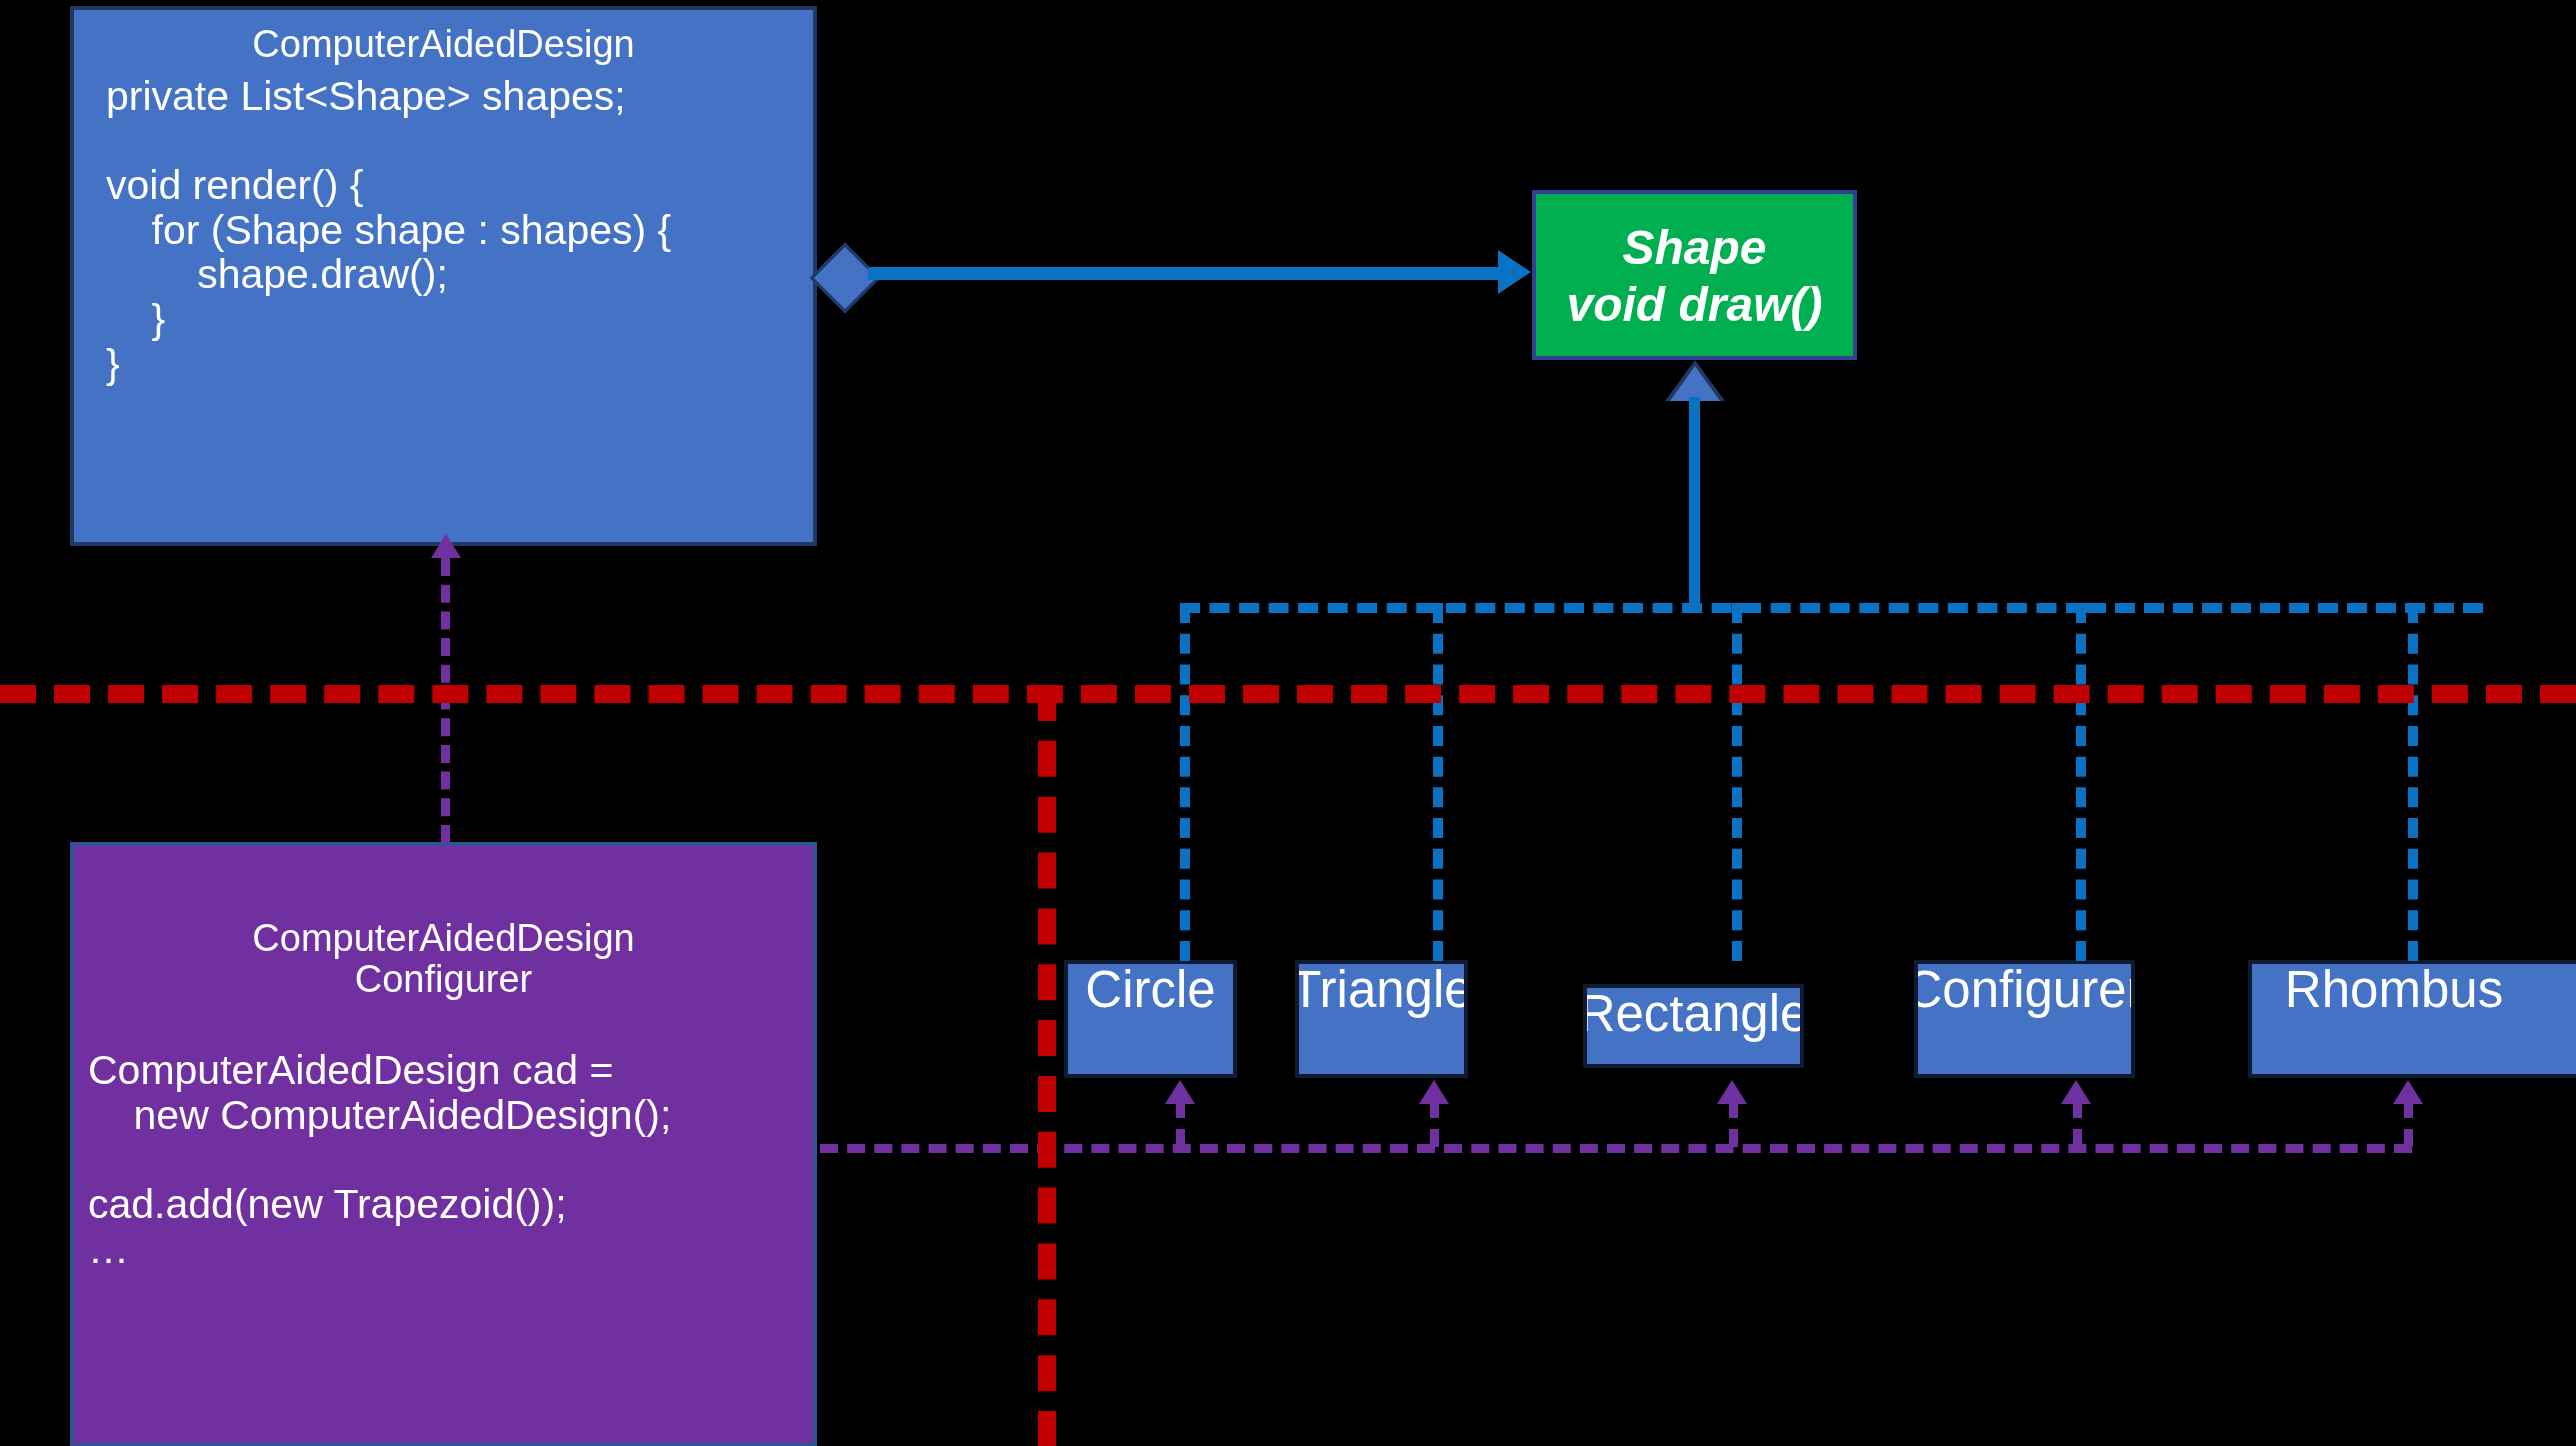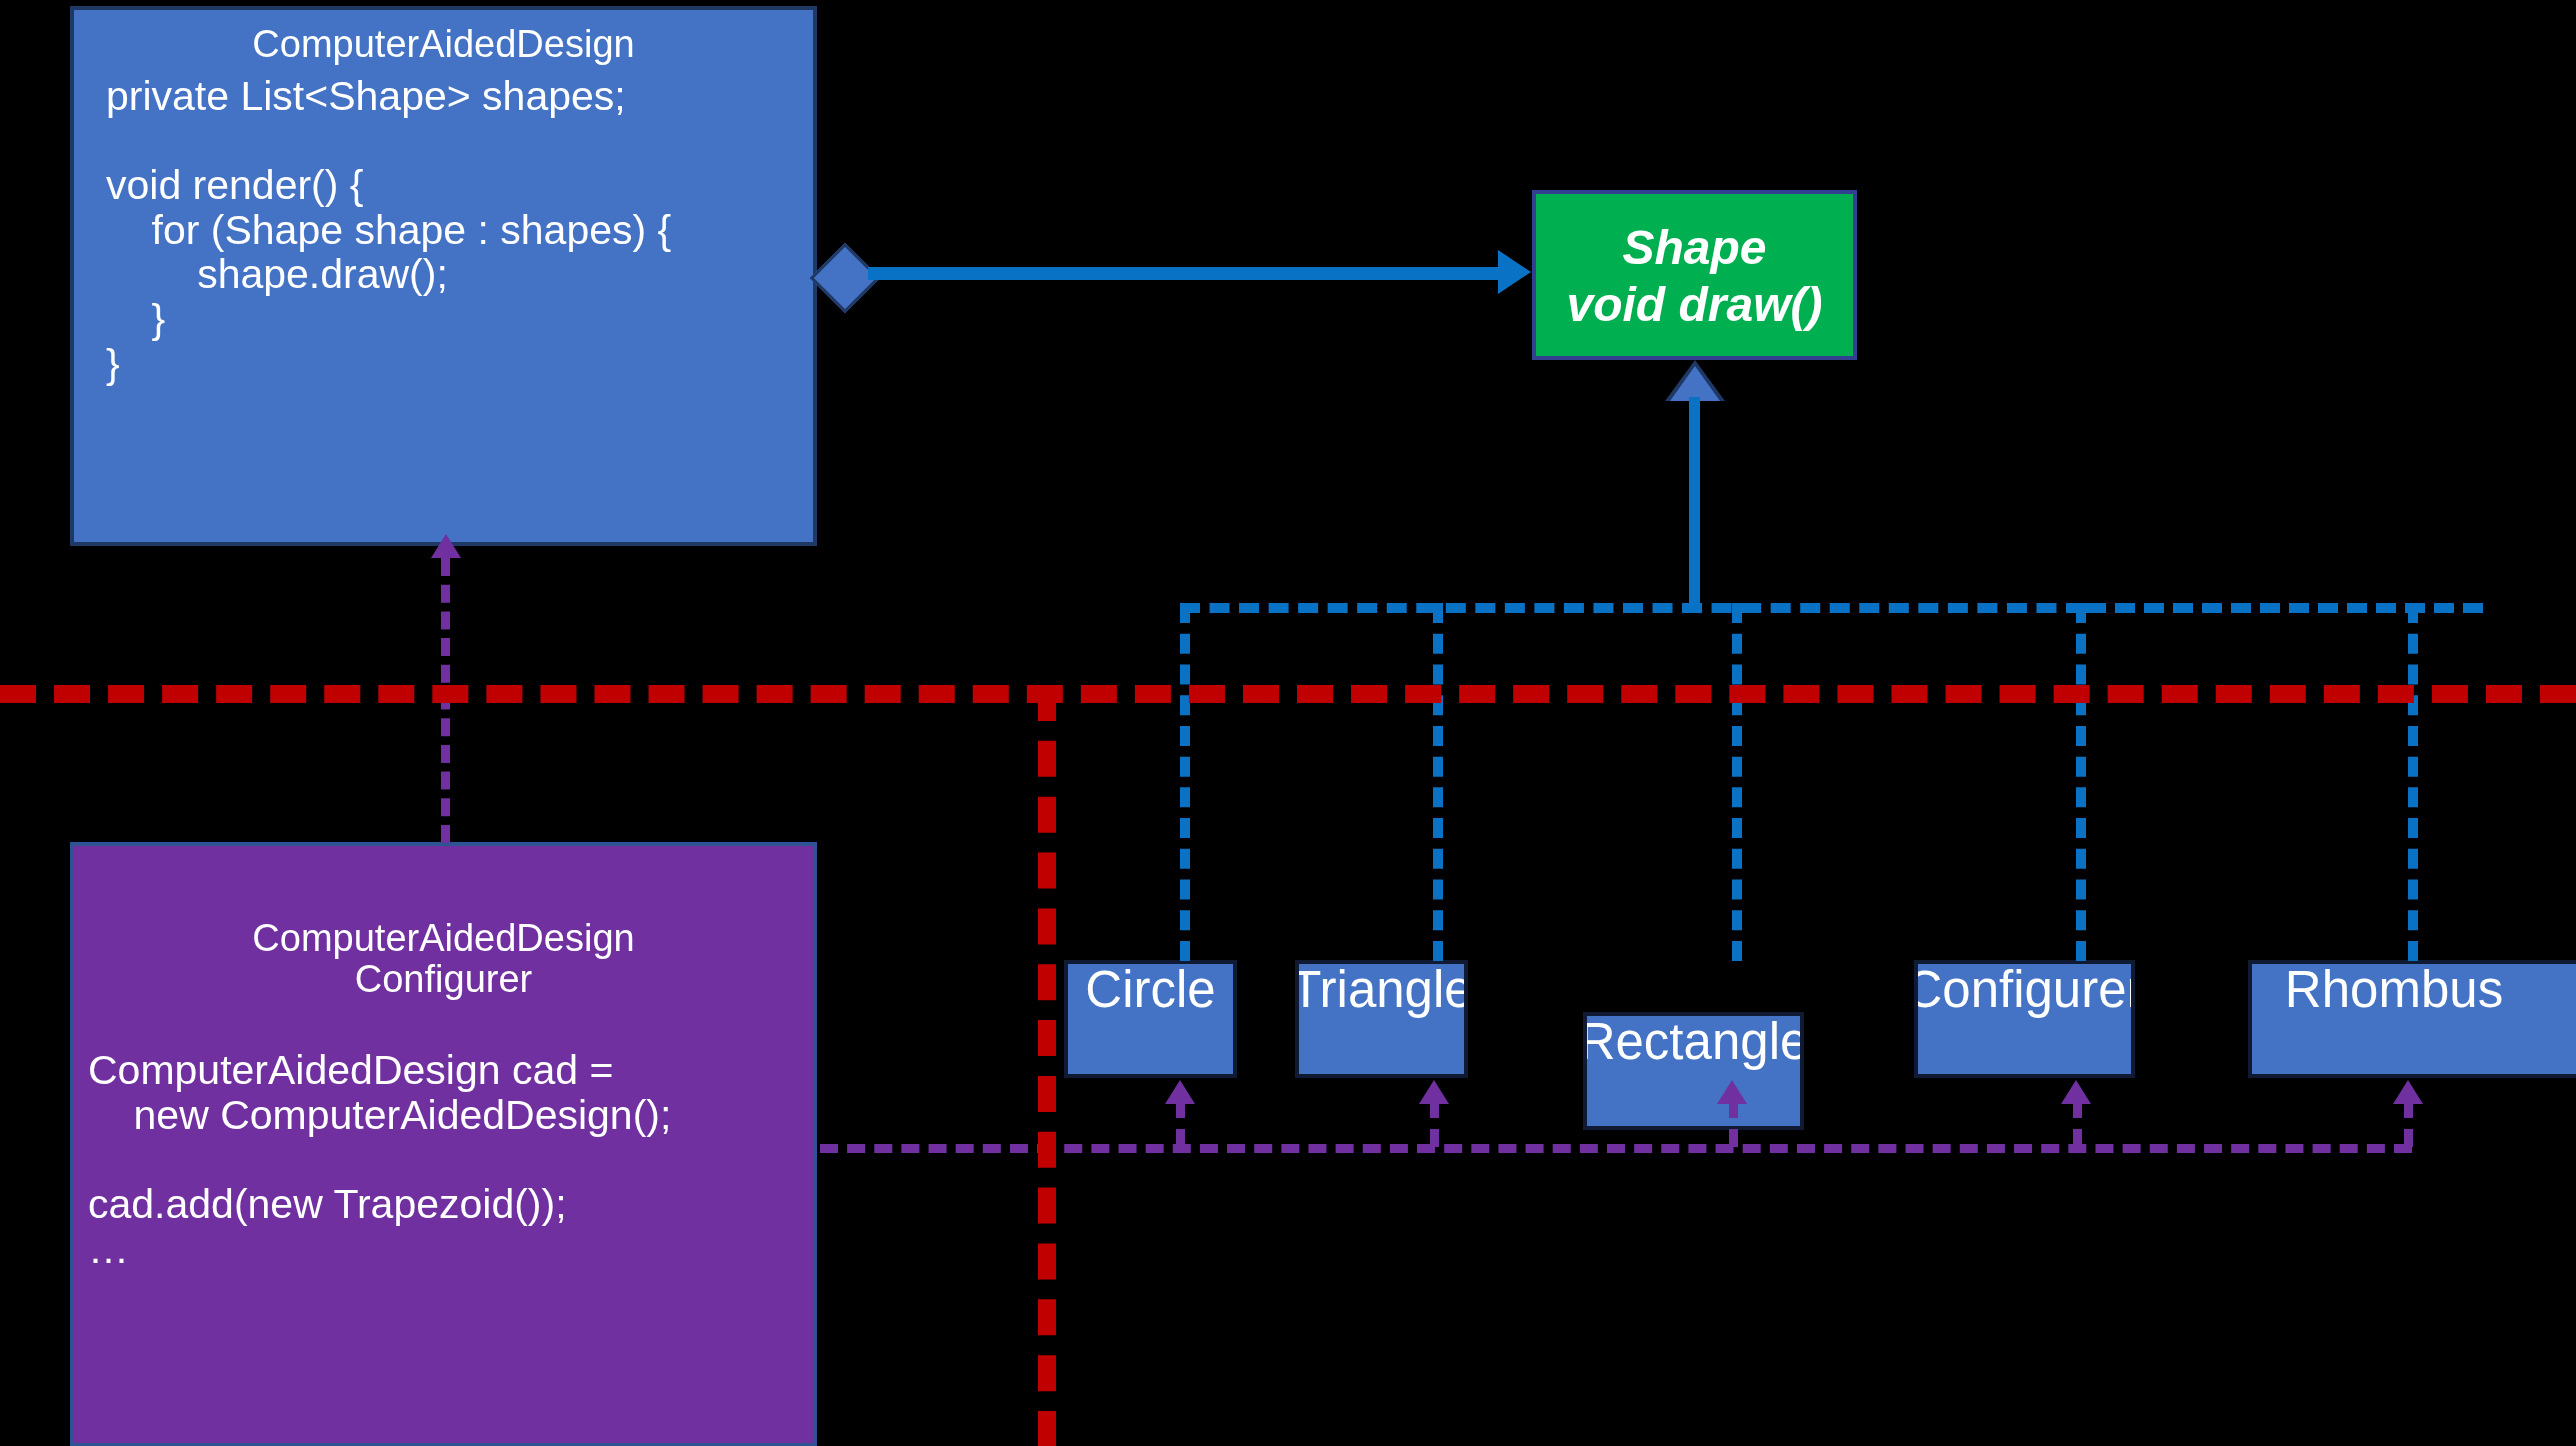--- a/index.html
+++ b/index.html
@@ -178,21 +178,21 @@
 
   
   <div class="box box-sub" style="left:1064px; top:960px; width:173px; height:118px;">
     <span class="sub-label">Circle</span>
   </div>
 
   <div class="box box-sub" style="left:1295px; top:960px; width:173px; height:118px;">
     <span class="sub-label">Triangle</span>
   </div>
 
-  <div class="box box-sub" style="left:1583px; top:1012px; width:221px; height:118px;">
+  <div class="box box-sub" style="left:1583px; top:984px; width:221px; height:84px;">
     <span class="sub-label">Rectangle</span>
   </div>
 
   <div class="box box-sub" style="left:1914px; top:960px; width:221px; height:118px;">
     <span class="sub-label">Configurer</span>
   </div>
 
   <div class="box box-sub" style="left:2248px; top:960px; width:334px; height:118px;">
     <span class="sub-label" style="margin-right:42px;">Rhombus</span>
   </div>

